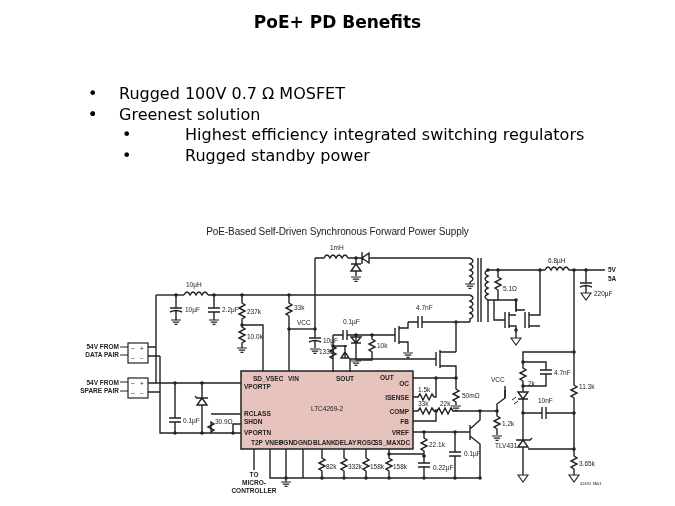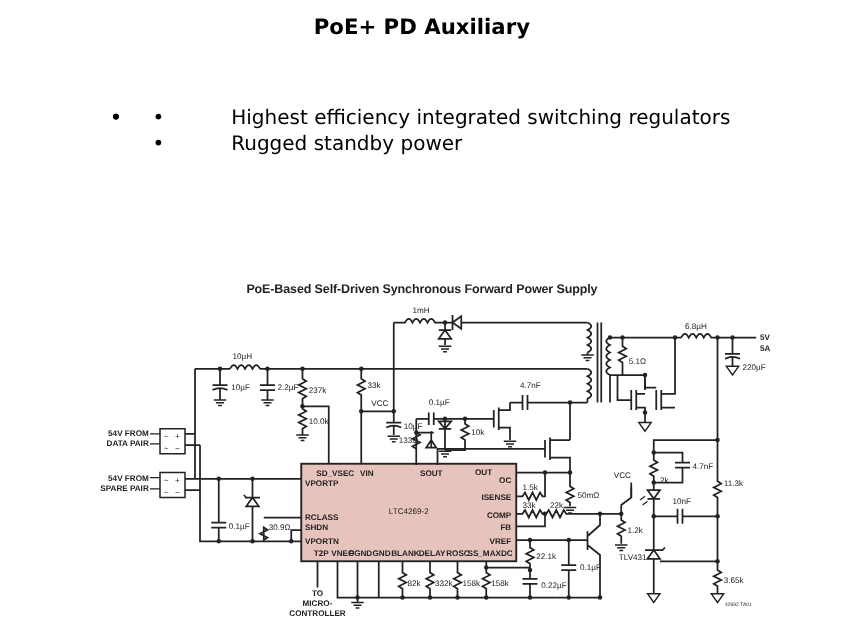--- a/index.html
+++ b/index.html
@@ -4,38 +4,38 @@
 <style>
   html, body { margin:0; padding:0; background:#ffffff; }
   body { width:675px; height:506px; position:relative; overflow:hidden; font-family:"DejaVu Sans", sans-serif; }
   .title { position:absolute; left:0; width:675px; top:12px; text-align:center; font-weight:bold; font-size:17px; color:#000; font-family:"DejaVu Sans", sans-serif; }
   .bullets { position:absolute; left:88px; top:84px; font-size:16px; color:#000; line-height:20.5px; font-family:"DejaVu Sans", sans-serif; }
   .bl { position:relative; white-space:nowrap; }
   .bl .dot { position:absolute; left:0; top:0; }
   .bl.l1 .txt { position:relative; left:31px; }
   .bl.l2 .dot { left:34px; }
   .bl.l2 .txt { position:relative; left:65px;margin-left:32px; }
-  .diagram-title { position:absolute; left:0; width:675px; top:226px; text-align:center; font-family:"Liberation Sans", sans-serif; font-weight:bold; font-size:10px; color:#222; letter-spacing:-0.1px; }
+  .diagram-title { position:absolute; left:0; width:675px; top:226px; text-align:center; font-family:"Liberation Sans", sans-serif; font-weight:normal; font-size:10px; color:#222; letter-spacing:-0.1px; }
   svg.sch { position:absolute; left:0; top:0; }
   .lbl { font-family:"Liberation Sans", sans-serif; font-size:6.5px; fill:#222; }
   .lblb { font-family:"Liberation Sans", sans-serif; font-size:6.5px; fill:#222; font-weight:bold; }
   .pin { font-family:"Liberation Sans", sans-serif; font-size:6.5px; fill:#222; font-weight:bold; }
   .w { stroke:#222; stroke-width:1.4; fill:none; }
   .wt { stroke:#222; stroke-width:1; fill:none; }
   .node { fill:#222; }
 </style>
 </head>
 <body>
 
-<div class="title">PoE+ PD Auxiliary</div>
+<div class="title">PoE+ PD Benefits</div>
 
 <div class="bullets">
+  <div class="bl l1"><span class="dot">•</span><span class="txt">Rugged 100V 0.7 Ω MOSFET</span></div>
   <div class="bl l1"><span class="dot">•</span></div>
-  <div class="bl l1"><span class="dot">•</span></div>
-  <div class="bl l1"><span class="dot">•</span></div>
+  <div class="bl l1"><span class="dot">•</span><span class="txt">Greenest solution</span></div>
   <div class="bl l2"><span class="dot">•</span><span class="txt">Highest efficiency integrated switching regulators</span></div>
   <div class="bl l2"><span class="dot">•</span><span class="txt">Rugged standby power</span></div>
 </div>
 
 <div class="diagram-title">PoE-Based Self-Driven Synchronous Forward Power Supply</div>
 
 <svg class="sch" width="675" height="506" viewBox="0 0 675 506">
   <defs>
     <g id="gnd">
         <path d="M-5,0 H5 M-3.2,2.2 H3.2 M-1.5,4.4 H1.5" stroke="#222" stroke-width="1.2" fill="none"></path>

